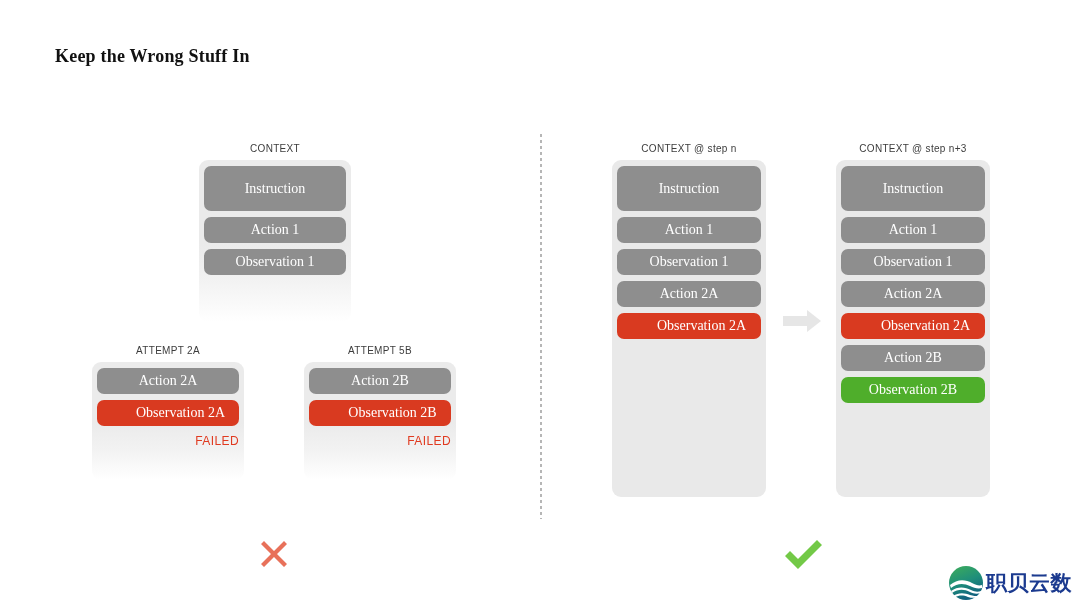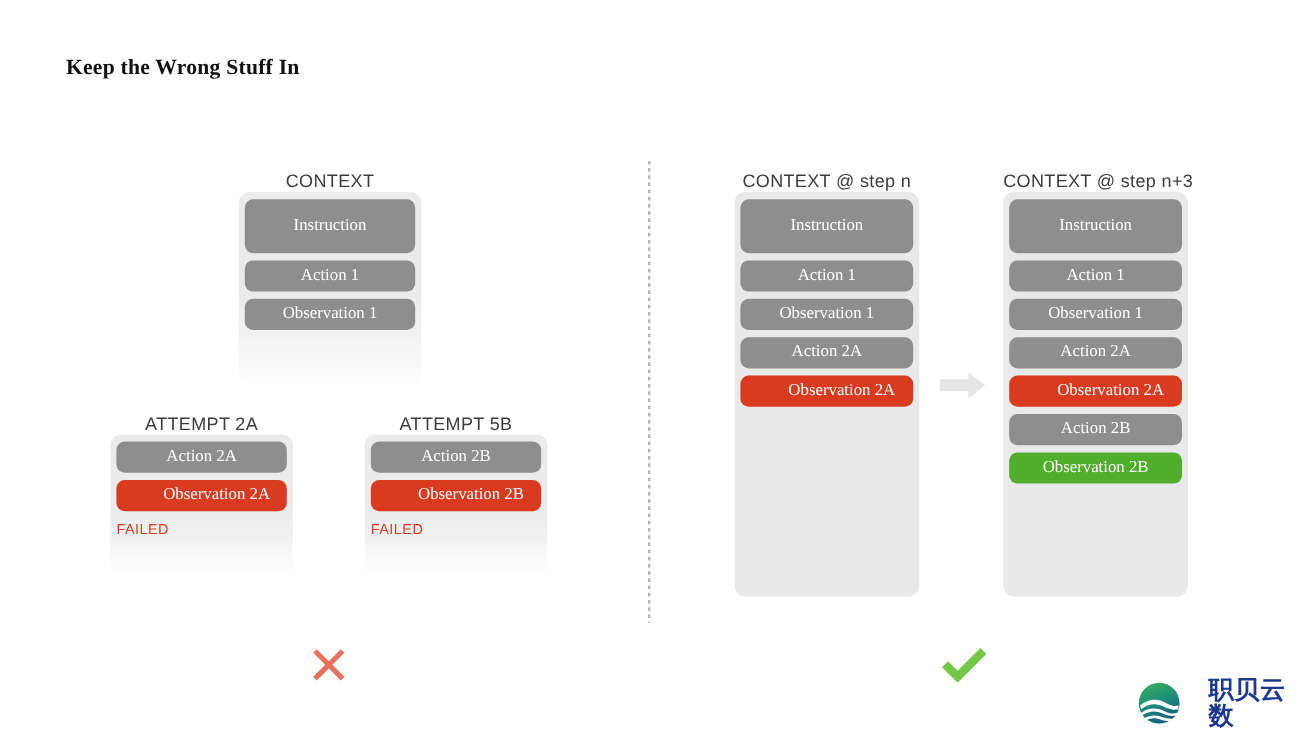--- a/index.html
+++ b/index.html
@@ -23,21 +23,21 @@
     font-size: 18px;
     letter-spacing: 0.2px;
     color: #111111;
     white-space: nowrap;
   }
 
   
   .col-label {
     position: absolute;
     font-family: "Liberation Sans", sans-serif;
-    font-size: 15px;
+    font-size: 10px;
     color: #3c3c3c;
     letter-spacing: 0.3px;
     text-align: center;
     white-space: nowrap;
   }
 
   
   .stack {
     position: absolute;
     border-radius: 9px;
@@ -65,21 +65,21 @@
     line-height: 1;
     height: 26px;
   }
   .chip.gray  { background: #8e8e8e; }
   .chip.red   { background: #d93a20; padding-left: 25px; }
   .chip.green { background: #4fae2b; }
   .chip.tall  { height: 45px; }
 
   
   .failed-text {
-    text-align: left;
+    text-align: right;
     font-family: "Liberation Sans", sans-serif;
     font-size: 12px;
     color: #e03a20;
     letter-spacing: 0.4px;
     margin-top: 8px;
   }
 
   
   .divider {
     position: absolute;
@@ -110,21 +110,21 @@
   .verdict.cross { left: 250px; top: 530px; }
   .verdict.check { left: 779px; top: 530px; }
 
   
   .logo {
     position: absolute;
     left: 948px;
     top: 565px;
     display: flex;
     align-items: center;
-    gap: 23px;
+    gap: 2px;
   }
   .logo-mark { width: 36px; height: 36px; display: block; }
   .logo-text {
     font-family: "DejaVu Sans", sans-serif;
     font-size: 21px;
     font-weight: bold;
     color: #1b3a8f;
     letter-spacing: 0.5px;
     line-height: 1;
   }

